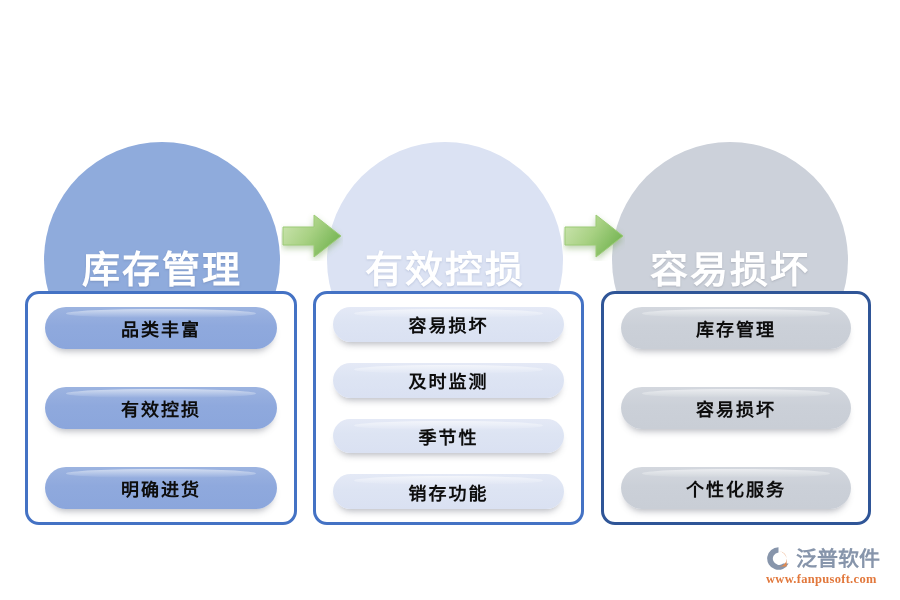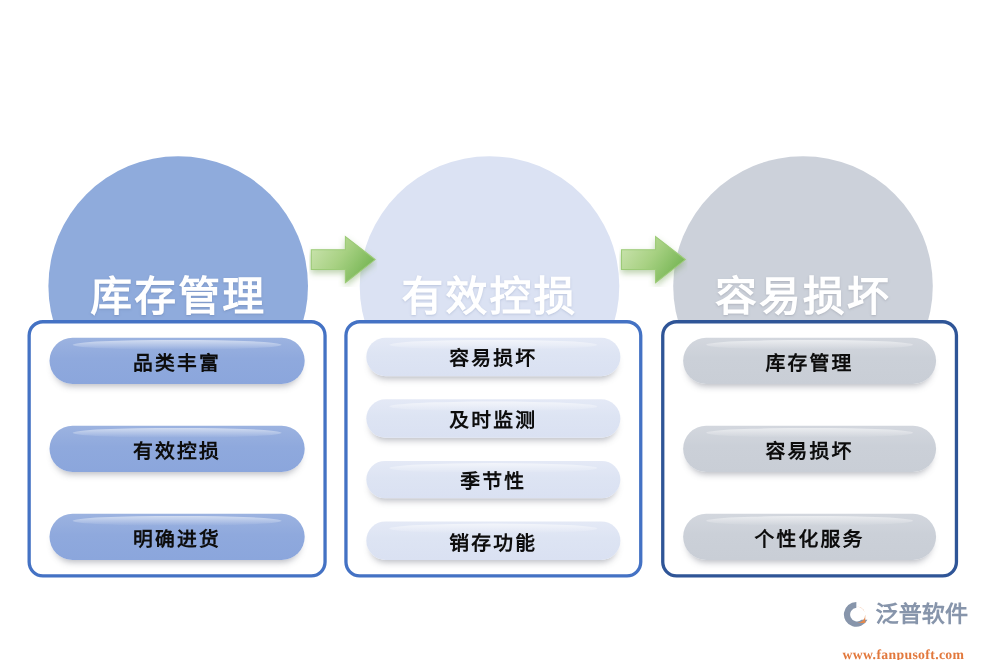--- a/index.html
+++ b/index.html
@@ -144,21 +144,21 @@
   .brand-mark{
     width:25px;height:25px;flex:0 0 25px;
     position:relative;
   }
   .brand-name{
     font-size:21px;font-weight:bold;color:#8795ab;
     font-family:"Liberation Sans","DejaVu Sans",sans-serif;
     letter-spacing:0px;line-height:1;
   }
   .brand-url{
-    margin-top:18px;
+    margin-top:2px;
     font-size:12.5px;font-weight:bold;color:#e2783c;
     font-family:"Liberation Serif","DejaVu Serif",serif;
     letter-spacing:.3px;line-height:1;
     text-align:left;
   }
 </style>
 </head>
 <body>
 
 <div id="stage">

